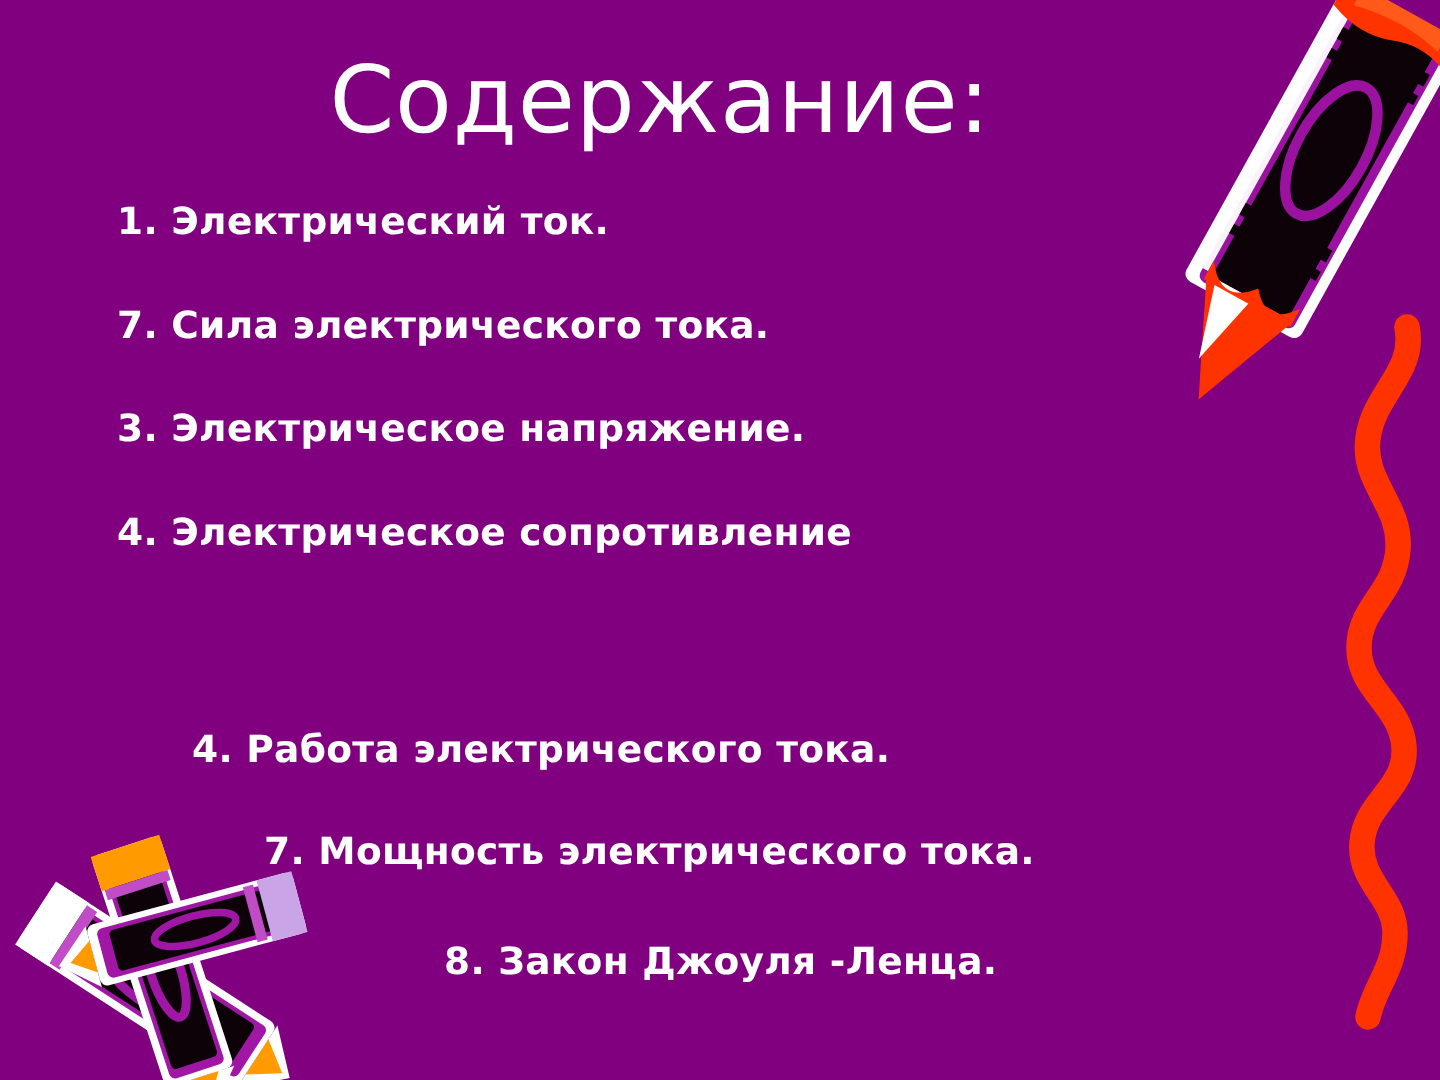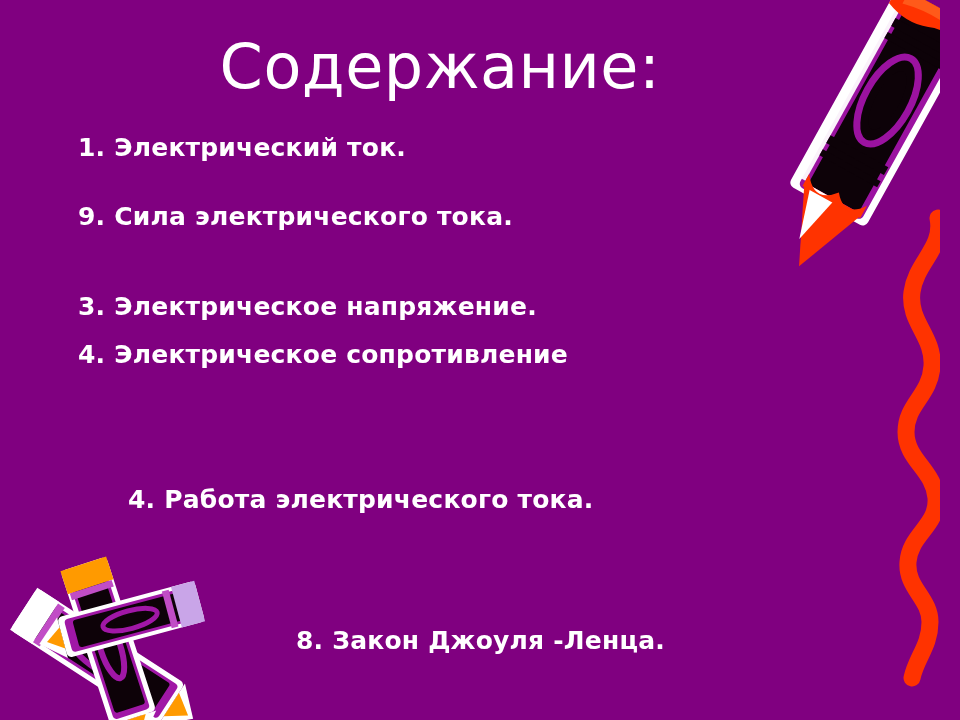--- a/index.html
+++ b/index.html
@@ -14,20 +14,21 @@
     background: #800080;
     font-family: "DejaVu Sans", sans-serif;
   }
 
   #slide {
     position: relative;
     width: 940px;
     height: 720px;
     background: #800080;
     overflow: hidden;
+    padding-left: 20px;
   }
 
   
   #art-layer {
     position: absolute;
     left: 0;
     top: 0;
     width: 960px;
     height: 720px;
     pointer-events: none;
@@ -67,21 +68,21 @@
     font-family: "DejaVu Sans", "Liberation Sans", sans-serif;
     font-size: 25px;
     font-weight: 700;
     line-height: 1.1;
     white-space: nowrap;
     letter-spacing: 0.2px;
   }
 
   .it1 { left: 78px;  top: 134px; }
   .it2 { left: 78px;  top: 203px; }
-  .it3 { left: 78px;  top: 272px; margin-top: 21px; }
+  .it3 { left: 78px;  top: 272px; }
   .it4 { left: 78px;  top: 341px; }
   .it5 { left: 78px;  top: 410px; }
   .it6 { left: 128px; top: 486px; }
   .it7 { left: 176px; top: 554px; }
   .it8 { left: 296px; top: 627px; text-align: center; }
 
   
   .it2, .it5 { font-style: normal; }
 </style>
 </head>
@@ -160,20 +161,21 @@
       <ellipse cx="130" cy="621" rx="16" ry="4" fill="#0d0208"></ellipse>
       <path d="M60 600 L36 621 L60 642 Z" fill="#ffffff"></path>
       <path d="M60 610 L44 621 L60 632 Z" fill="#ff9a00"></path>
     </g>
   </svg>
 
   <div id="title">Содержание:</div>
 
   <ul id="contents">
     <li class="it1">1. Электрический ток.</li>
-    <li class="it2">9. Сила электрического тока.</li>
+    <li class="it2">7. Сила электрического тока.</li>
     <li class="it3">3. Электрическое напряжение.</li>
     <li class="it4">4. Электрическое сопротивление</li>
     <li class="it6">4. Работа электрического тока.</li>
+    <li class="it7">7. Мощность электрического тока.</li>
     <li class="it8">8. Закон Джоуля -Ленца.</li>
   </ul>
 
 </div>
 
 </body></html>

